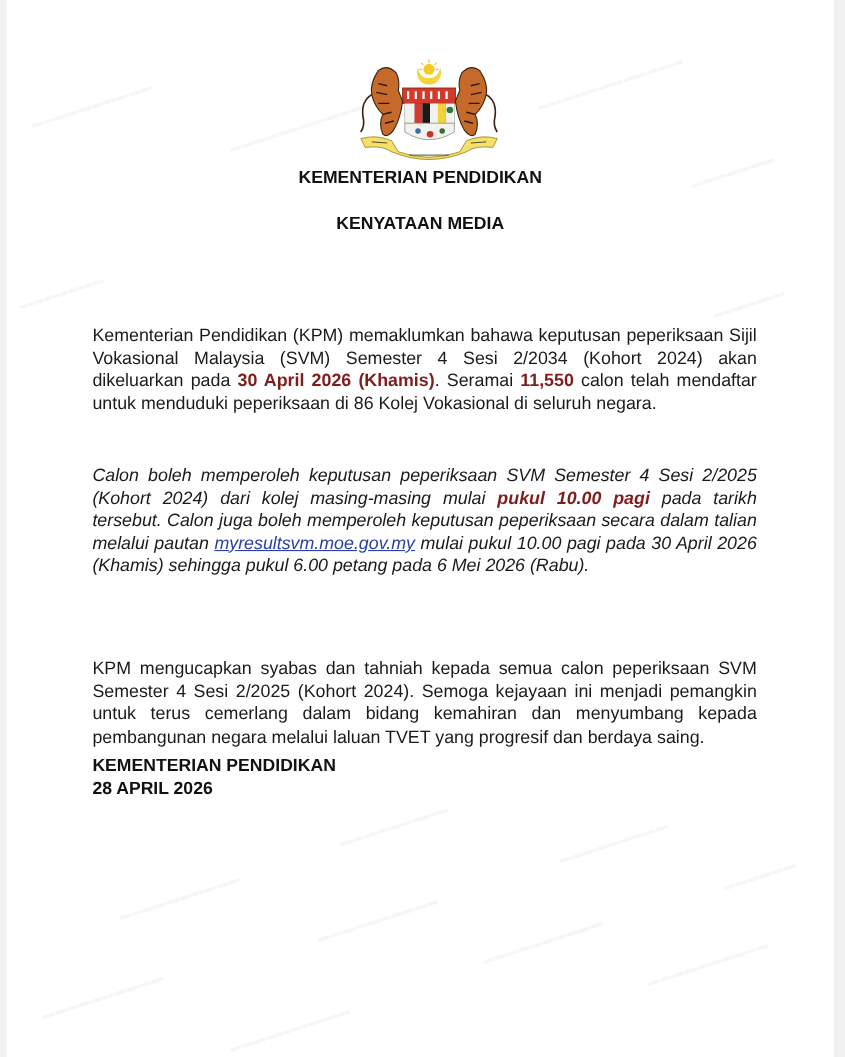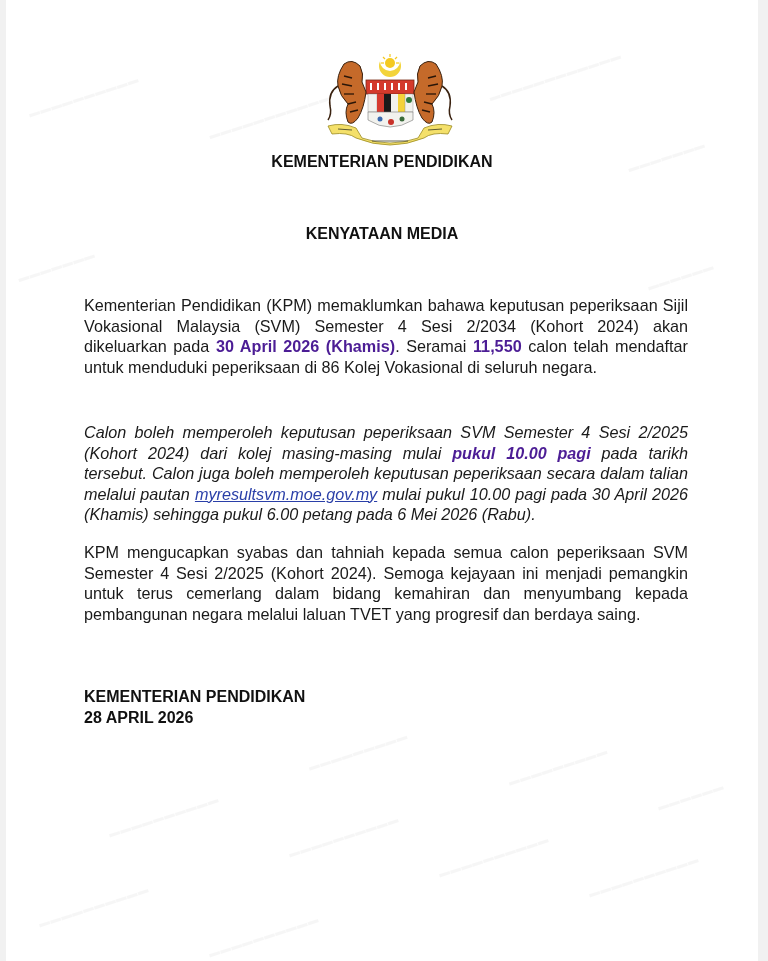--- a/index.html
+++ b/index.html
@@ -59,35 +59,35 @@
     .heading {
       position: absolute;
       left: 0;
       width: 752px;
       text-align: center;
       font-weight: bold;
       font-size: 16px;
       color: #111;
     }
     .h-ministry { top: 153px; }
-    .h-statement { top: 195px; margin-top: 30px; }
+    .h-statement { top: 195px; }
     .h-title { top: 236px; line-height: 20px; }
     .body-text {
       position: absolute;
       left: 78px;
       width: 604px;
       font-size: 16.2px;
       line-height: 20.6px;
       text-align: justify;
       color: #1a1a1a;
     }
     .p1 { top: 295px; }
     .p2 { top: 422px; font-style: italic; }
-    .p3 { top: 542px; }
-    .body-text b { color: #4c1d95; margin-top: 24px; }
+    .p3 { top: 598px; }
+    .body-text b { color: #7f1d1d; margin-top: 24px; }
     .link {
       color: #2a3fa8;
       text-decoration: underline;
     }
     .signoff {
       position: absolute;
       left: 78px;
       top: 686px;
       font-weight: bold;
       font-size: 16px;

